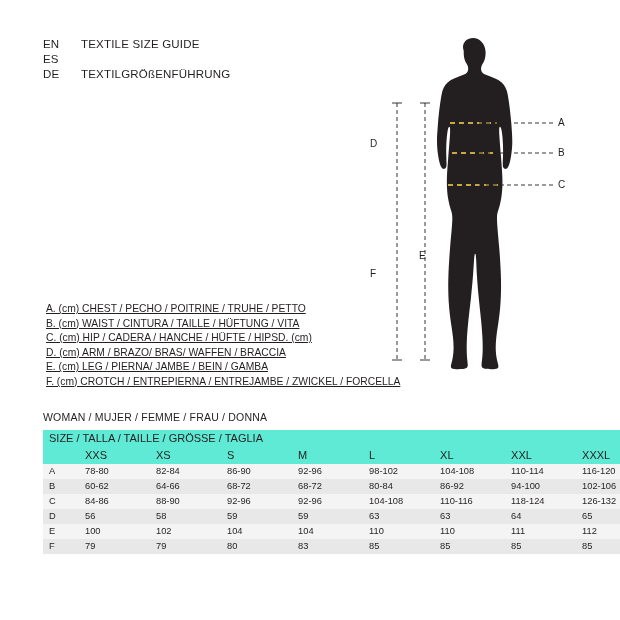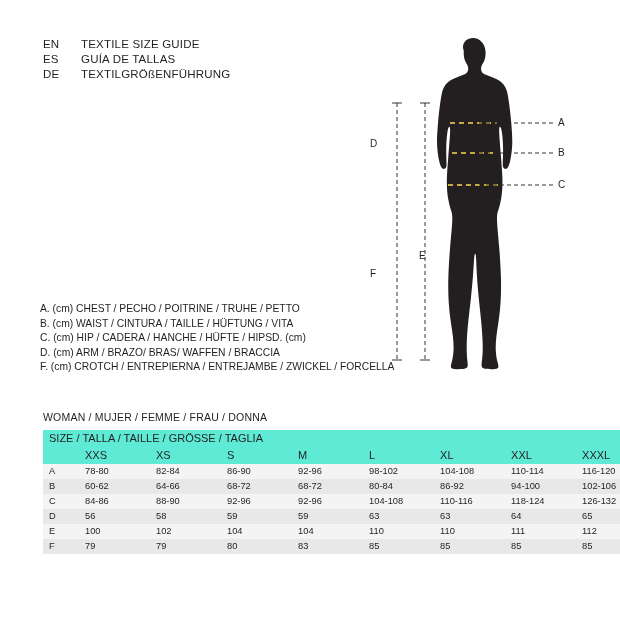--- a/index.html
+++ b/index.html
@@ -25,24 +25,25 @@
     margin-bottom: 3px;
     font-size: 11.5px;
     letter-spacing: 0.2px;
   }
   .title-lang { width: 38px; flex: 0 0 38px; }
   .title-text { flex: 1 1 auto; }
 
   
   .legend {
     position: absolute;
-    left: 40px; top: 302px;
+    left: 46px; top: 302px;
     width: 340px;
     font-size: 10.3px;
     line-height: 14.6px;
+    text-decoration: underline;
   }
   .legend div { white-space: nowrap; }
 
   .gender {
     position: absolute;
     left: 43px; top: 411px;
     font-size: 10.5px;
     letter-spacing: 0.2px;
   }
 
@@ -97,33 +98,33 @@
 
 <div class="page">
 
   <div class="titles">
     <div class="title-row">
       <span class="title-lang">EN</span>
       <span class="title-text">TEXTILE SIZE GUIDE</span>
     </div>
     <div class="title-row">
       <span class="title-lang">ES</span>
-      <span class="title-text">GUÍA DE TALLAS</span>
     </div>
     <div class="title-row">
       <span class="title-lang">DE</span>
       <span class="title-text">TEXTILGRÖßENFÜHRUNG</span>
     </div>
   </div>
 
   <div class="legend">
     <div>A. (cm) CHEST / PECHO / POITRINE / TRUHE / PETTO</div>
     <div>B. (cm) WAIST / CINTURA / TAILLE / HÜFTUNG / VITA</div>
     <div>C. (cm) HIP / CADERA / HANCHE / HÜFTE / HIPSD. (cm)</div>
     <div>D. (cm) ARM / BRAZO/ BRAS/ WAFFEN / BRACCIA</div>
+    <div>E. (cm) LEG / PIERNA/ JAMBE / BEIN / GAMBA</div>
     <div>F. (cm) CROTCH / ENTREPIERNA / ENTREJAMBE / ZWICKEL / FORCELLA</div>
   </div>
 
   <div class="gender">WOMAN / MUJER / FEMME / FRAU / DONNA</div>
 
   <div class="table">
     <table>
       <colgroup>
         <col class="col-label">
         <col class="col-size">

